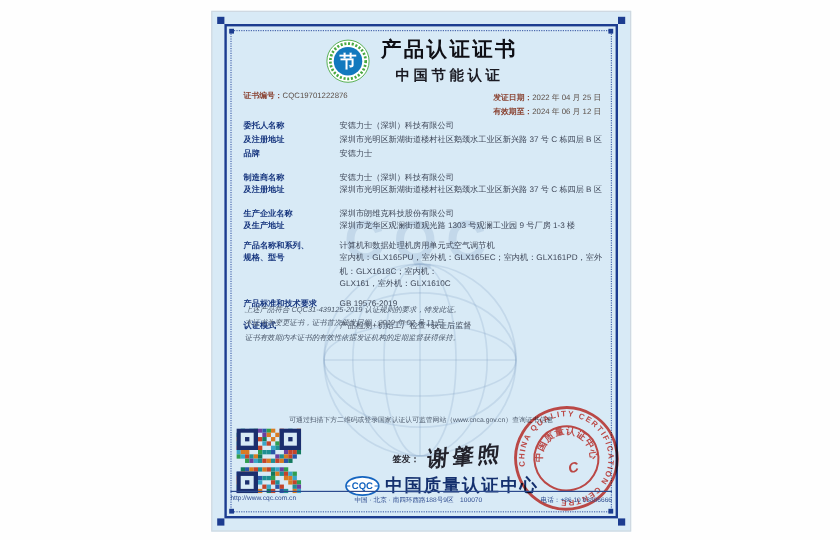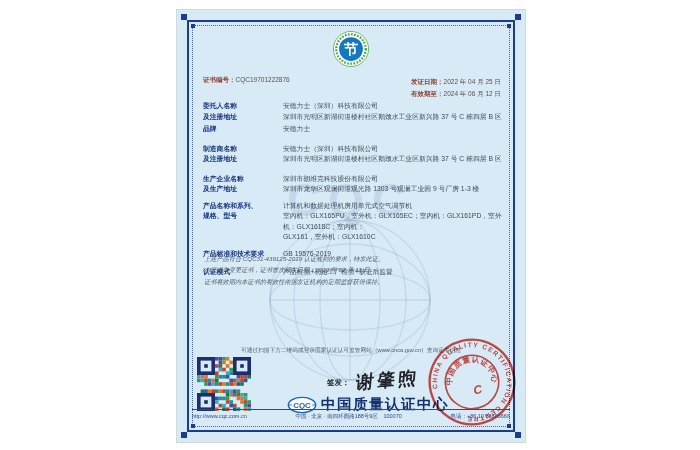--- a/index.html
+++ b/index.html
@@ -85,20 +85,24 @@
       </g>
     </svg>
 
     <div class="header">
       <svg width="38" height="38" viewBox="0 0 40 40">
         <circle cx="20" cy="20" r="18.5" fill="#ffffff" stroke="#49a942" stroke-width="0.8"></circle>
         <circle cx="20" cy="20" r="15.5" fill="none" stroke="#49a942" stroke-width="2.4" stroke-dasharray="1.8 1.5"></circle>
         <circle cx="20" cy="20" r="12.5" fill="#1279be"></circle>
         <text x="20" y="25.5" text-anchor="middle" font-size="15" font-weight="bold" fill="#ffffff">节</text>
       </svg>
+      <div class="titles">
+        <div class="title">产品认证证书</div>
+        <div class="subtitle">中国节能认证</div>
+      </div>
     </div>
 
     <div class="info">
       <div>
         <b>证书编号：</b><span class="val">CQC19701222876</span>
       </div>
       <div class="dates">
         <div>
           <b>发证日期：</b><span class="val">2022 年 04 月 25 日</span>
         </div>

